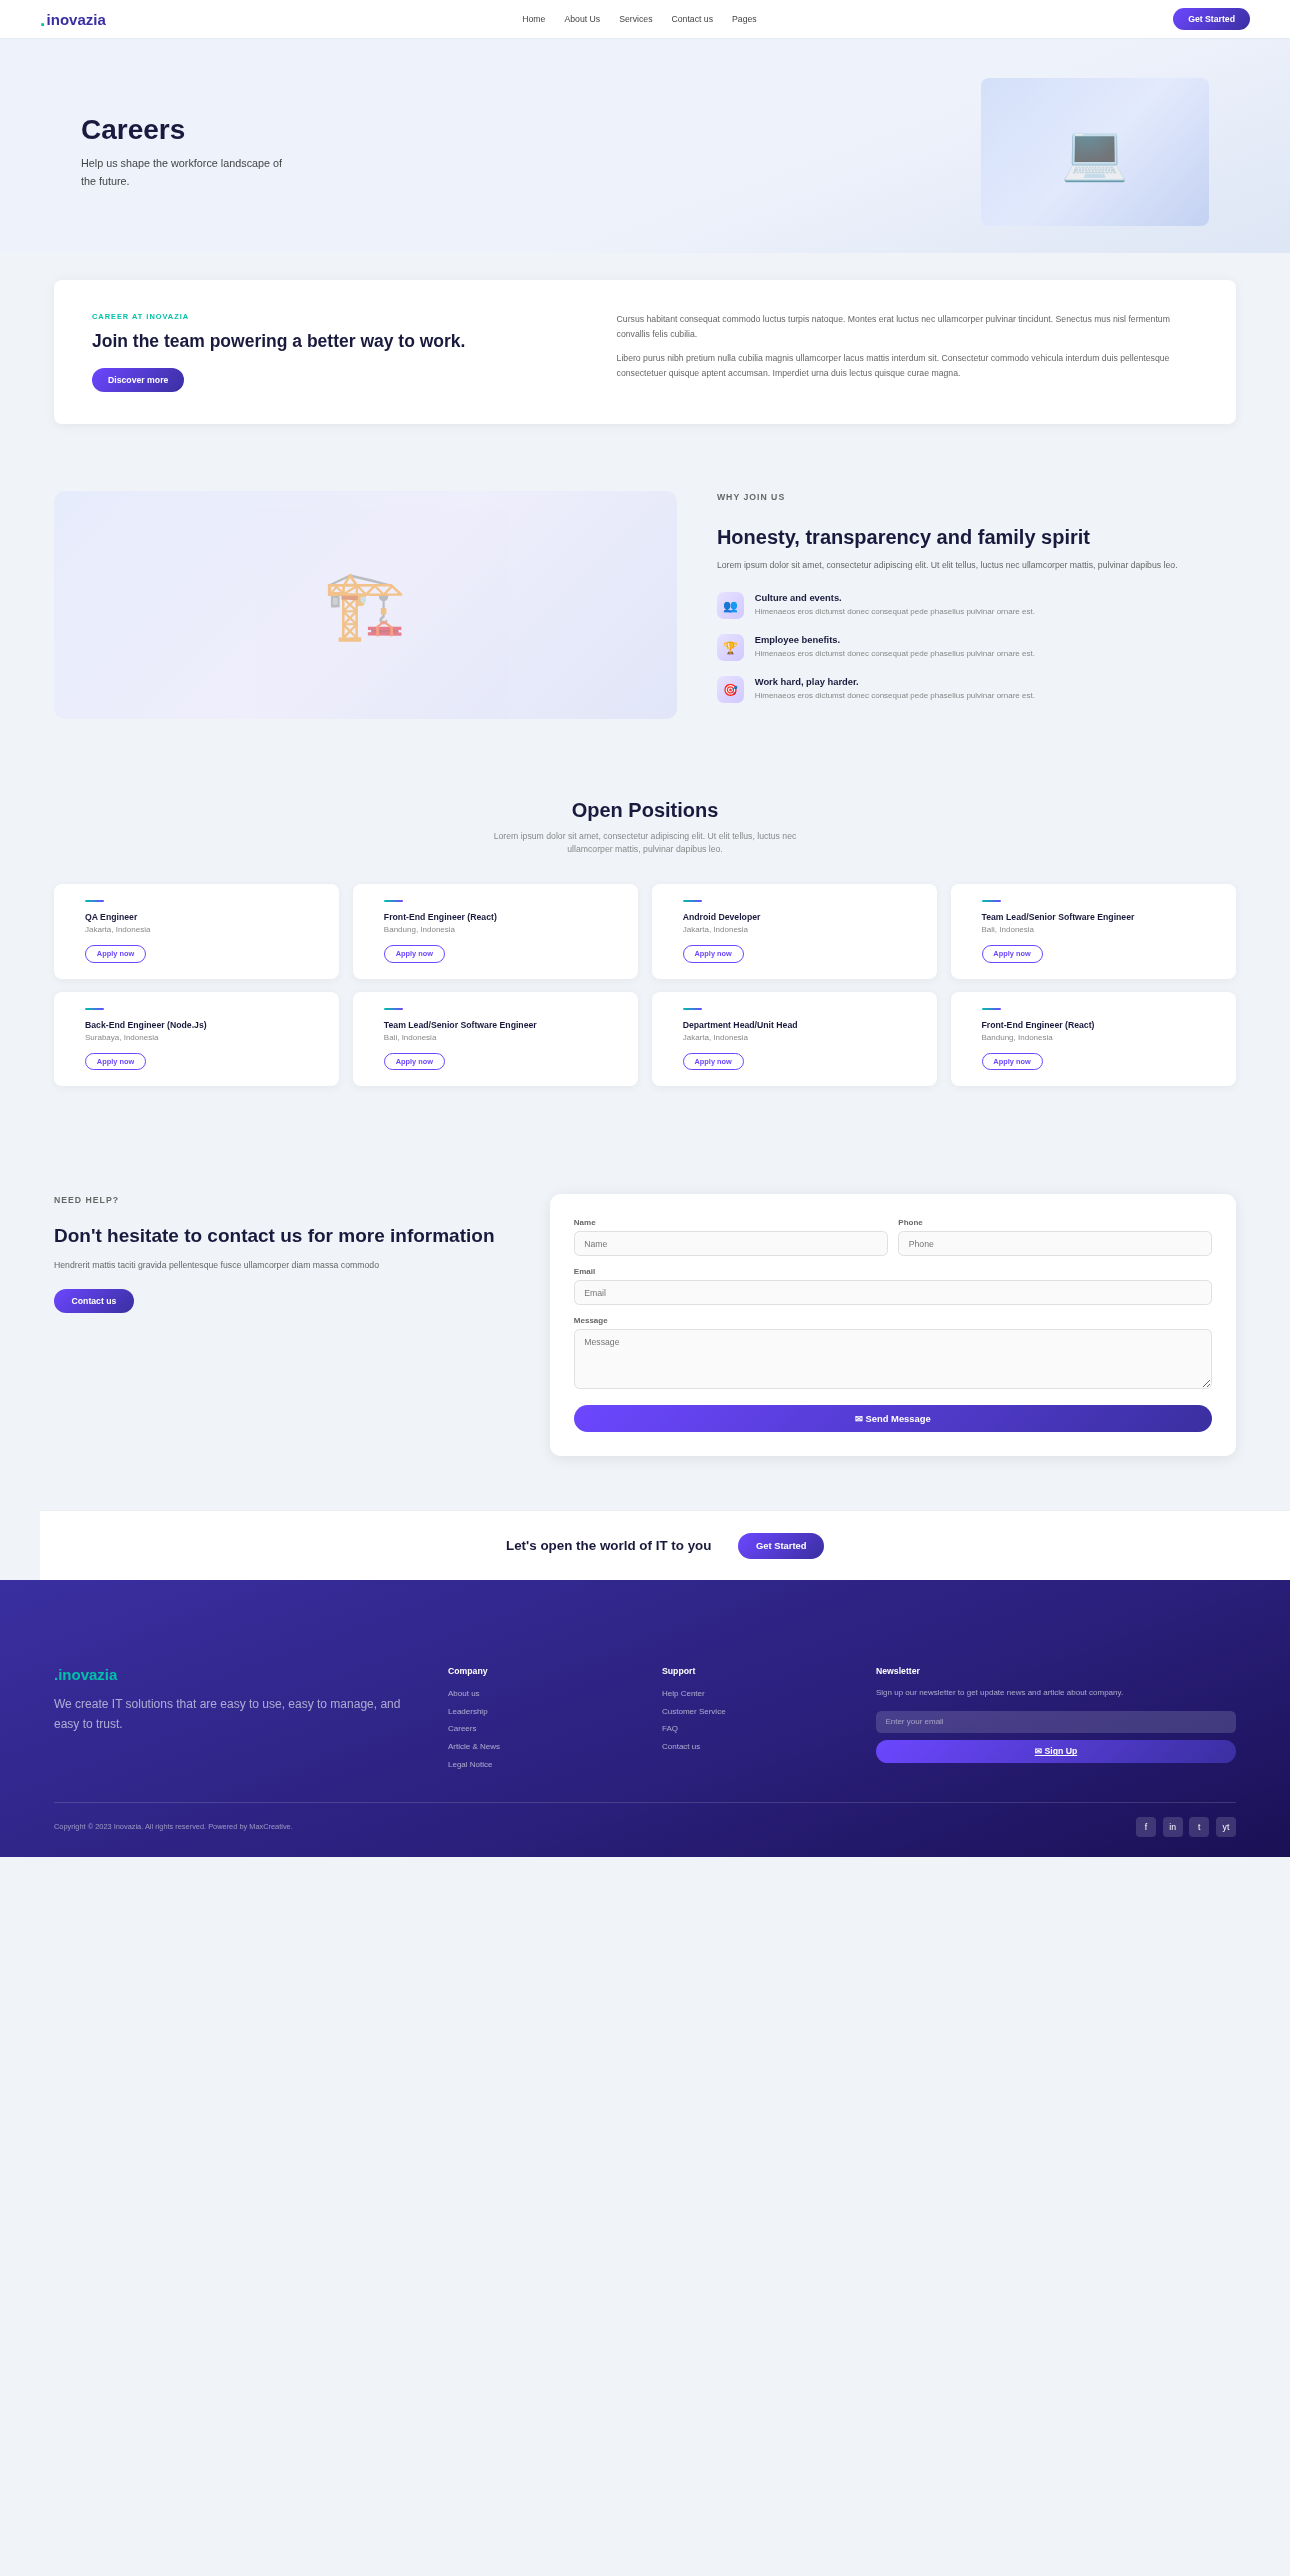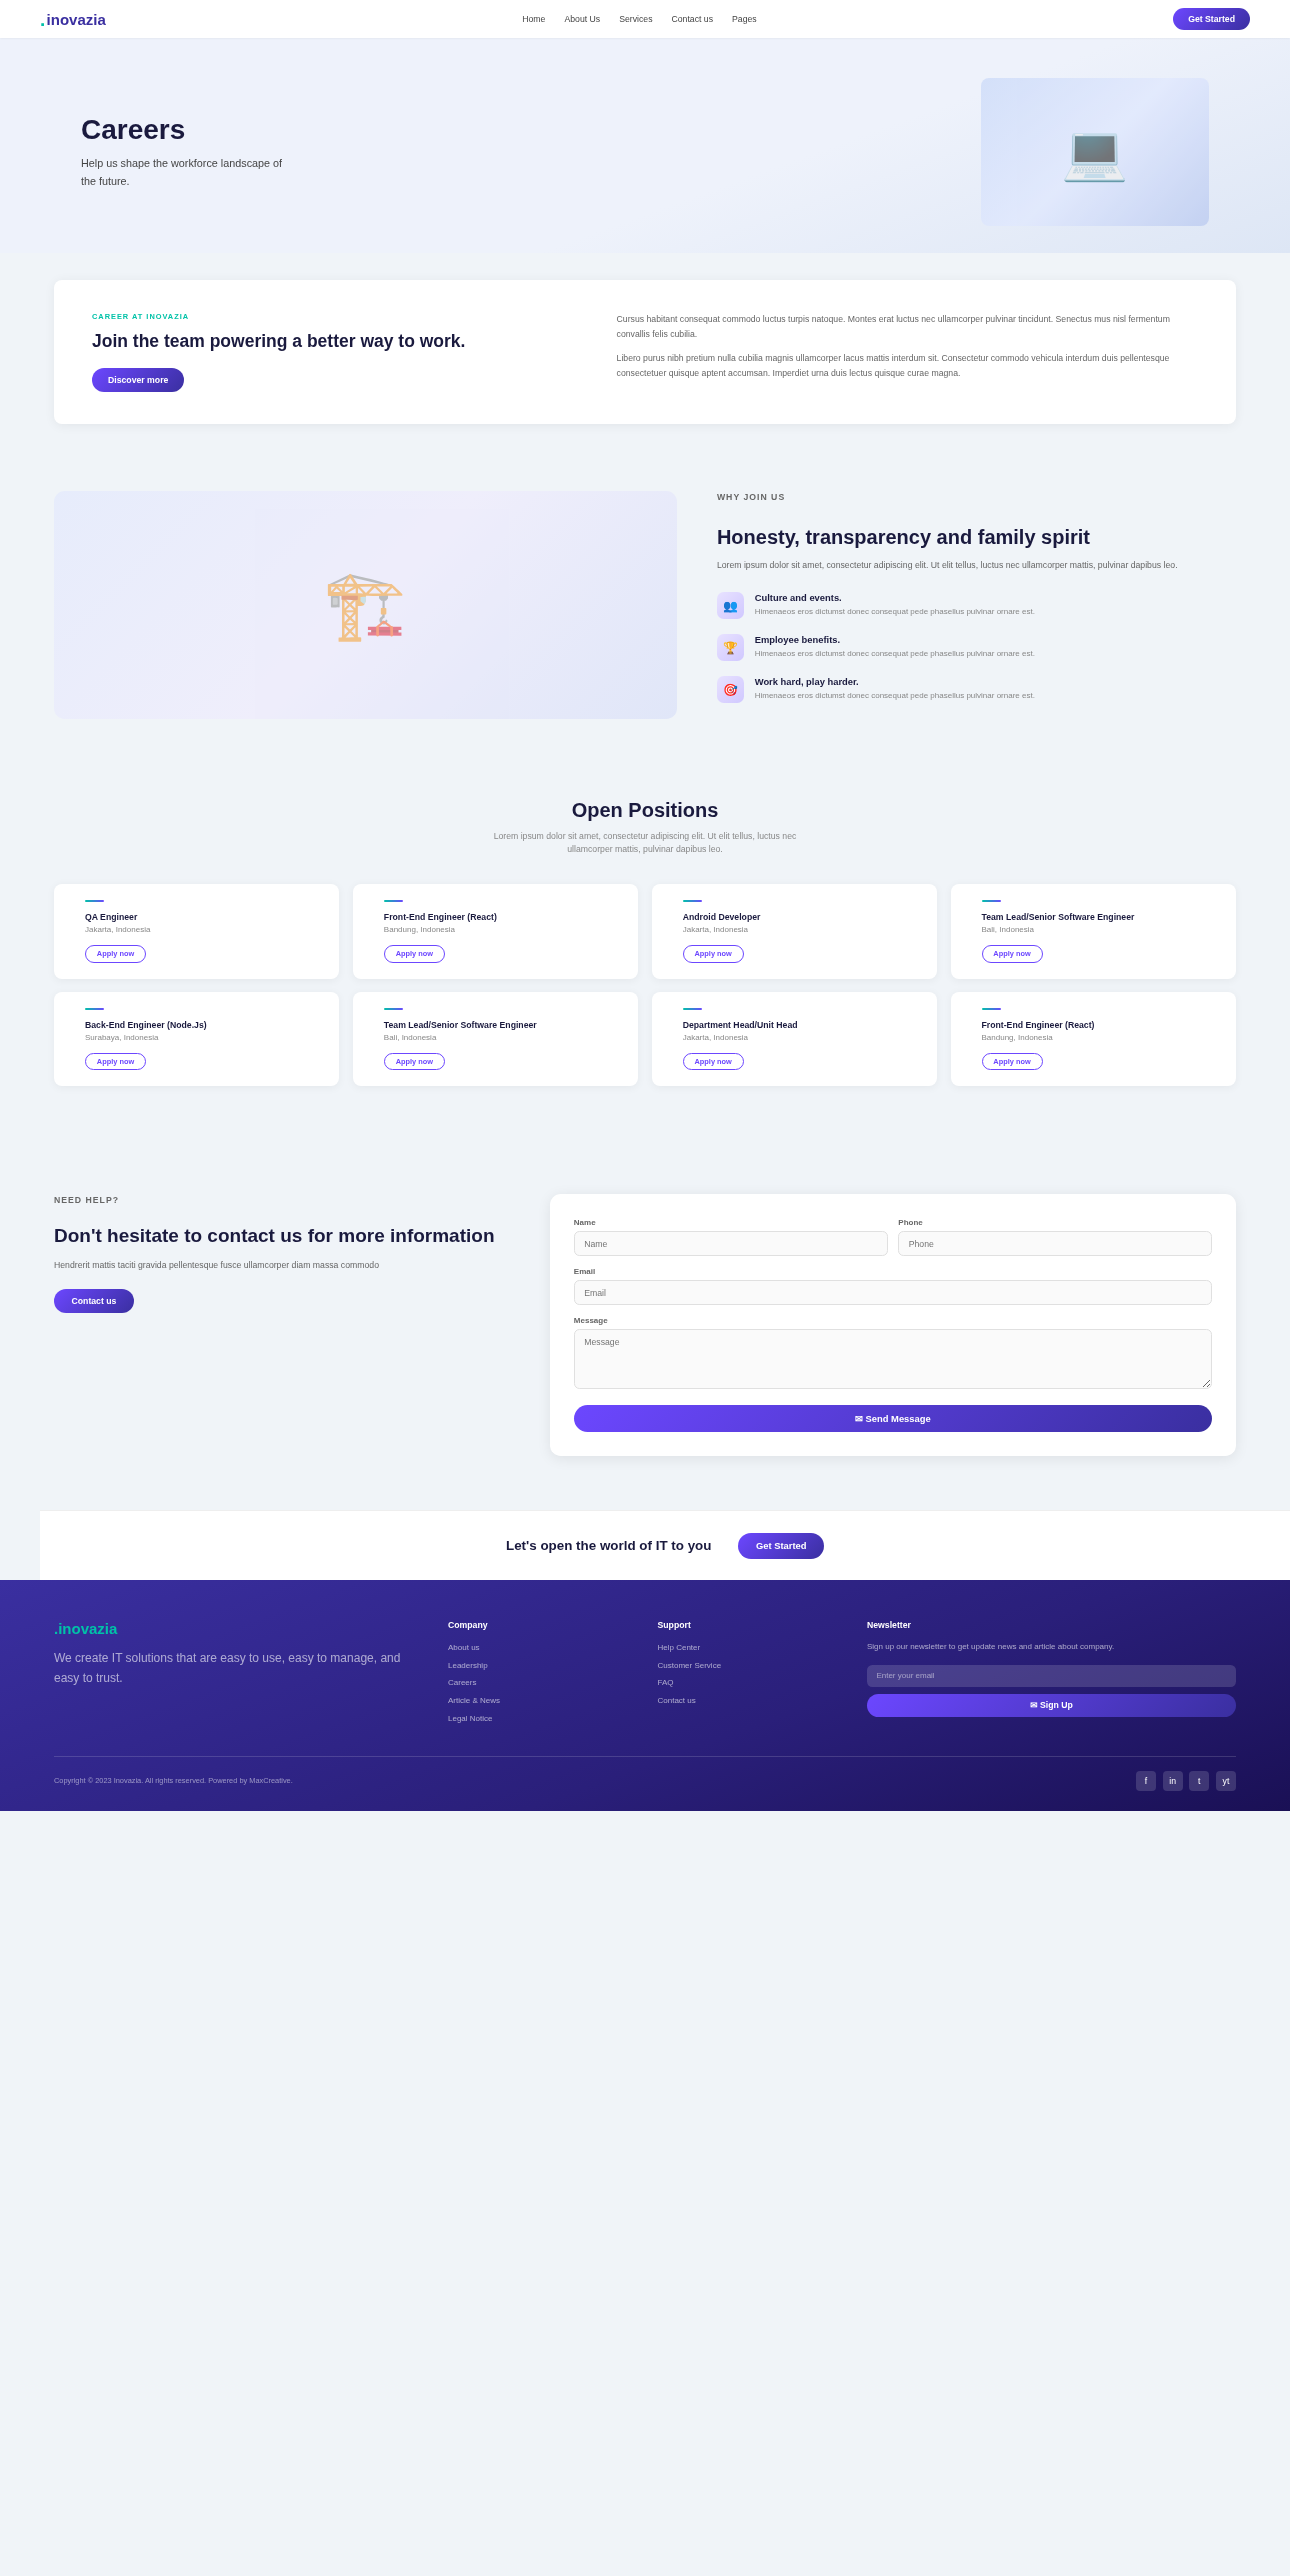--- a/index.html
+++ b/index.html
@@ -270,22 +270,23 @@
 
     
     footer {
       background: linear-gradient(160deg, #3a2fa0 0%, #2a1f7a 60%, #1a1055 100%);
       color: #fff;
       padding: 40px 54px 20px;
     }
     .footer-top {
       display: grid;
       grid-template-columns: 2fr 1fr 1fr 2fr;
-      gap: 25px;
+      gap: 34px;
       margin-bottom: 27px;
+      margin-top: 46px;
     }
     .footer-logo { font-size: 15px; font-weight: 800; color: #fff; margin-bottom: 10.8px; display: block; }
     .footer-logo span { color: #00c2a8; }
     .footer-desc { font-size: 12px; color: rgba(255,255,255,0.6); line-height: 1.7; }
     .footer-col h4 { font-size: 8.7px; font-weight: 700; color: #fff; margin-bottom: 10.8px; }
     .footer-col ul { list-style: none; }
     .footer-col ul li { margin-bottom: 6.7px; }
     .footer-col ul li a { text-decoration: none; color: rgba(255,255,255,0.6); font-size: 8px; }
     .newsletter-desc { font-size: 8px; color: rgba(255,255,255,0.6); line-height: 1.6; margin-bottom: 10.8px; }
     .newsletter-input {
@@ -303,20 +304,21 @@
     .btn-signup {
       width: 100%;
       background: linear-gradient(135deg, #6c47ff, #3a2fa0);
       color: #fff;
       border: none;
       border-radius: 15px;
       padding: 6.7px;
       font-size: 8.7px;
       cursor: pointer;
       font-weight: 600;
+      text-decoration: underline;
     }
     .footer-bottom {
       border-top: 0.7px solid rgba(255,255,255,0.15);
       padding-top: 13.4px;
       display: flex;
       align-items: center;
       justify-content: space-between;
     }
     .footer-bottom p { font-size: 7.4px; color: rgba(255,255,255,0.5); }
     .social-icons { display: flex; gap: 6.7px; }

